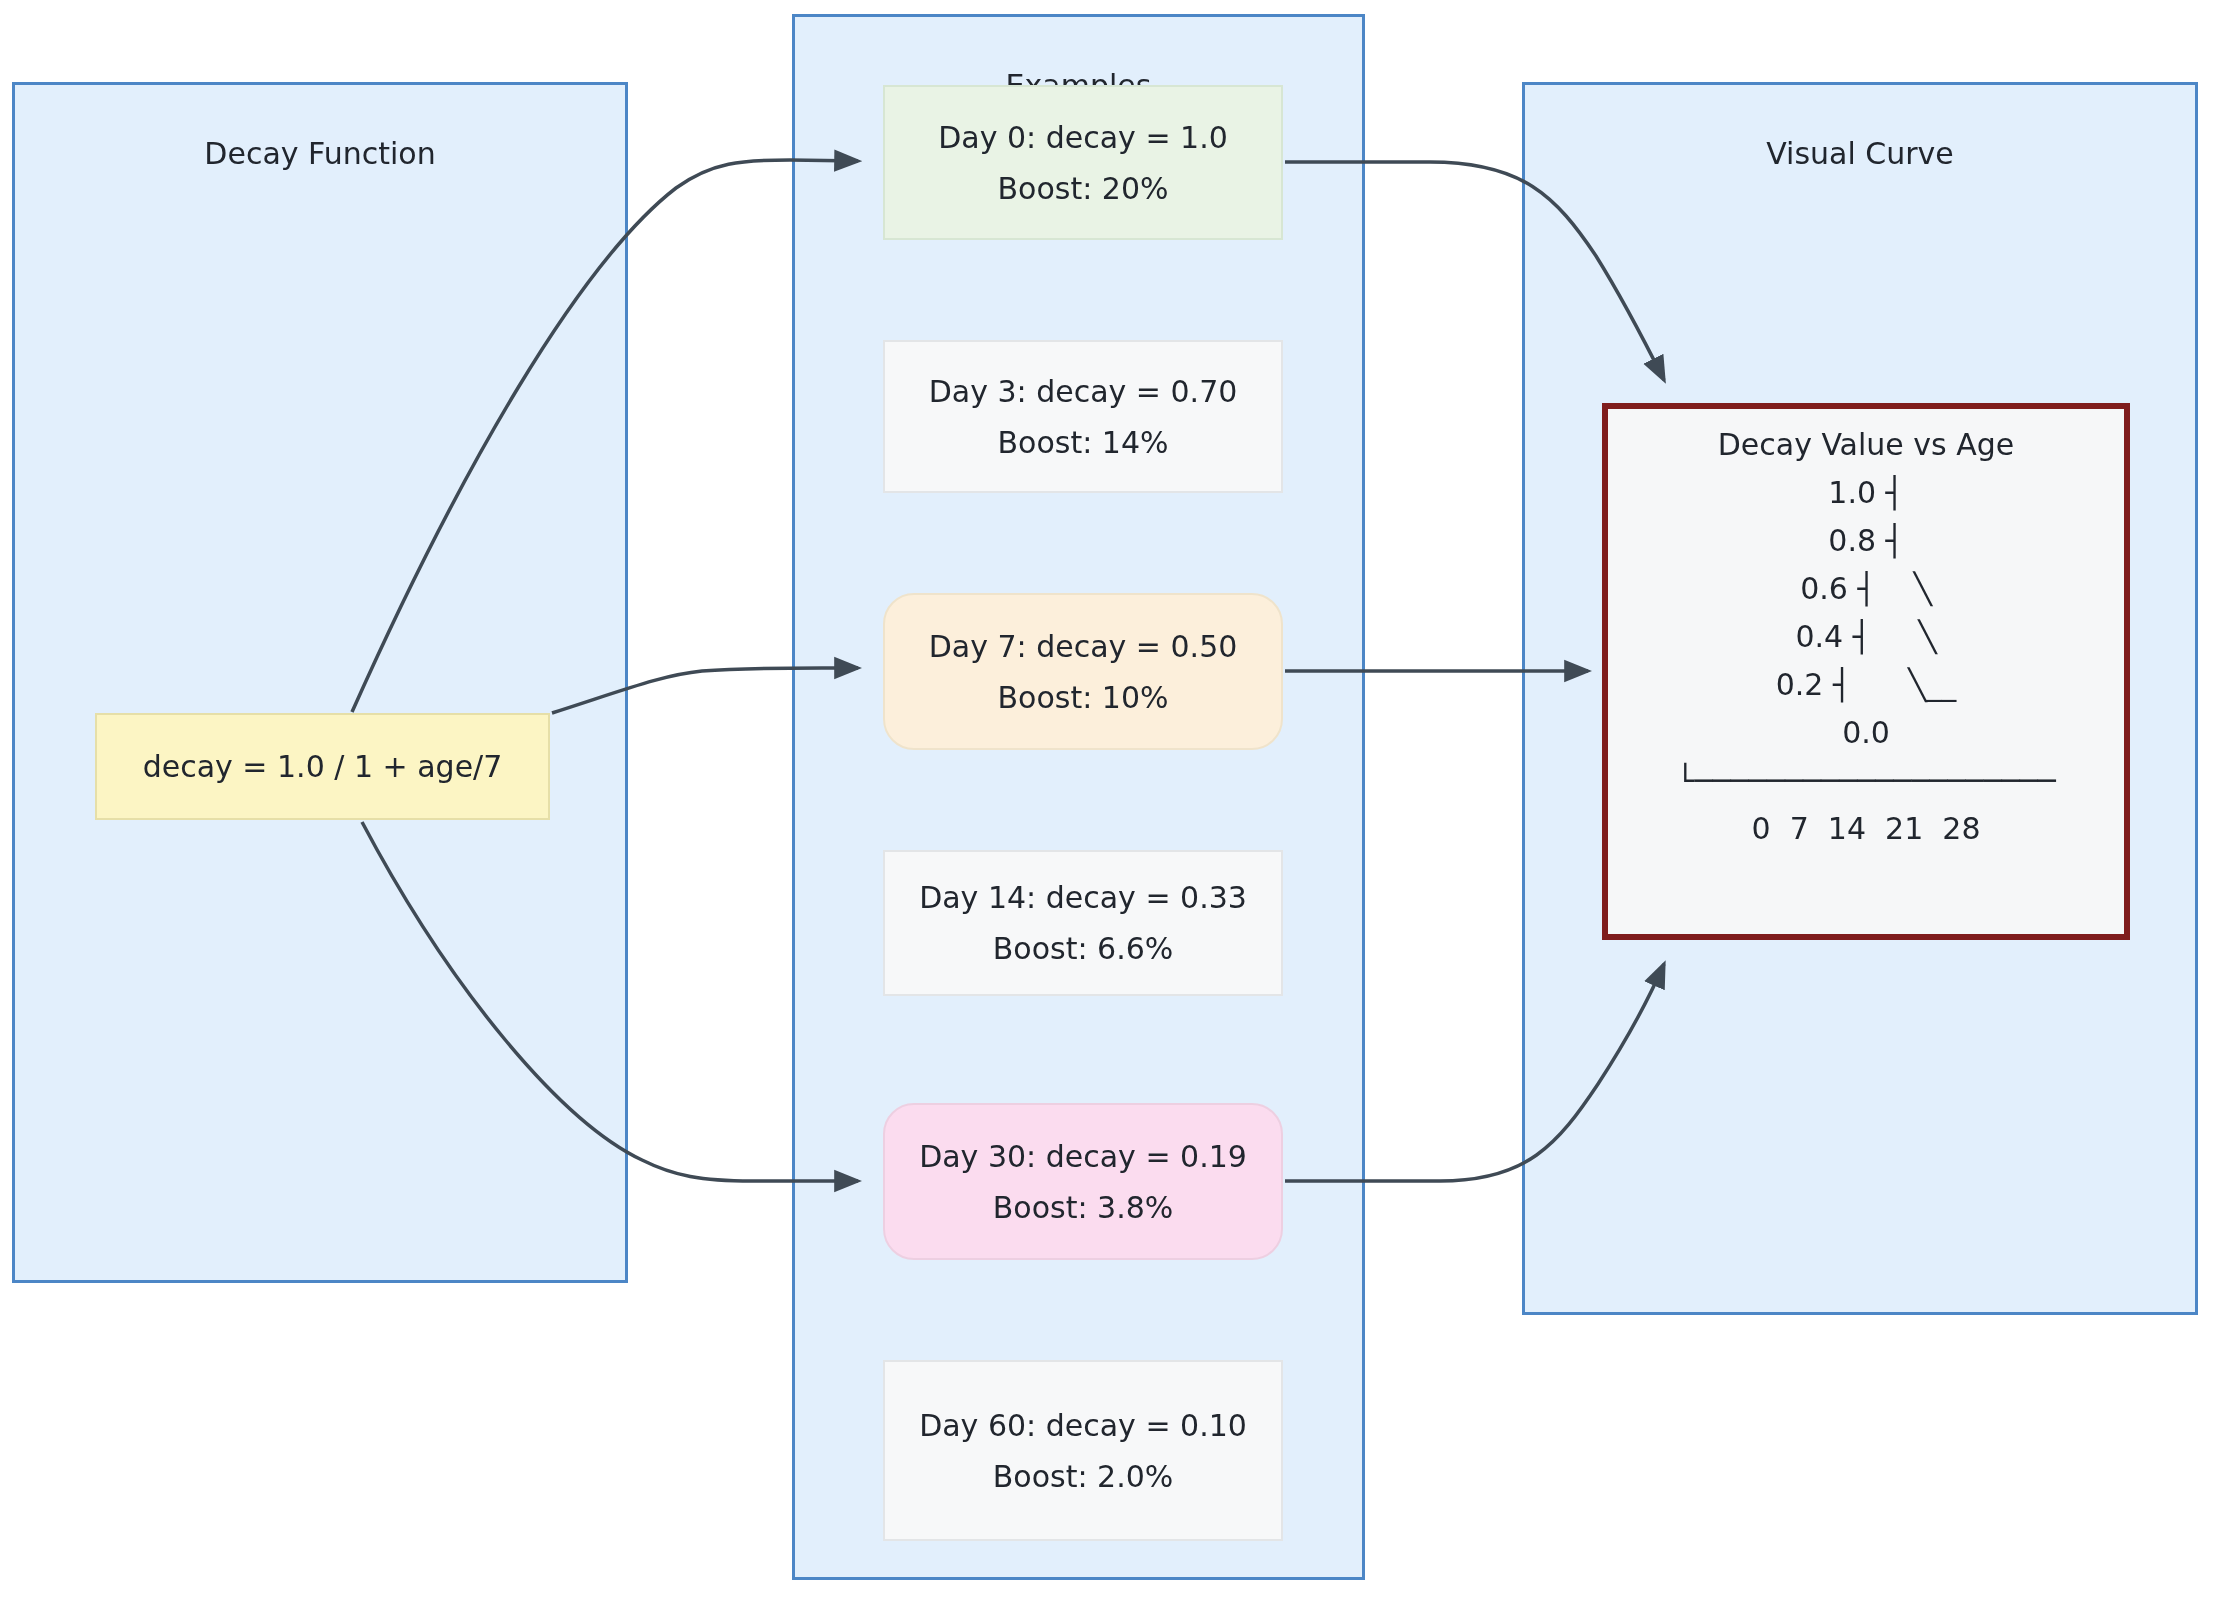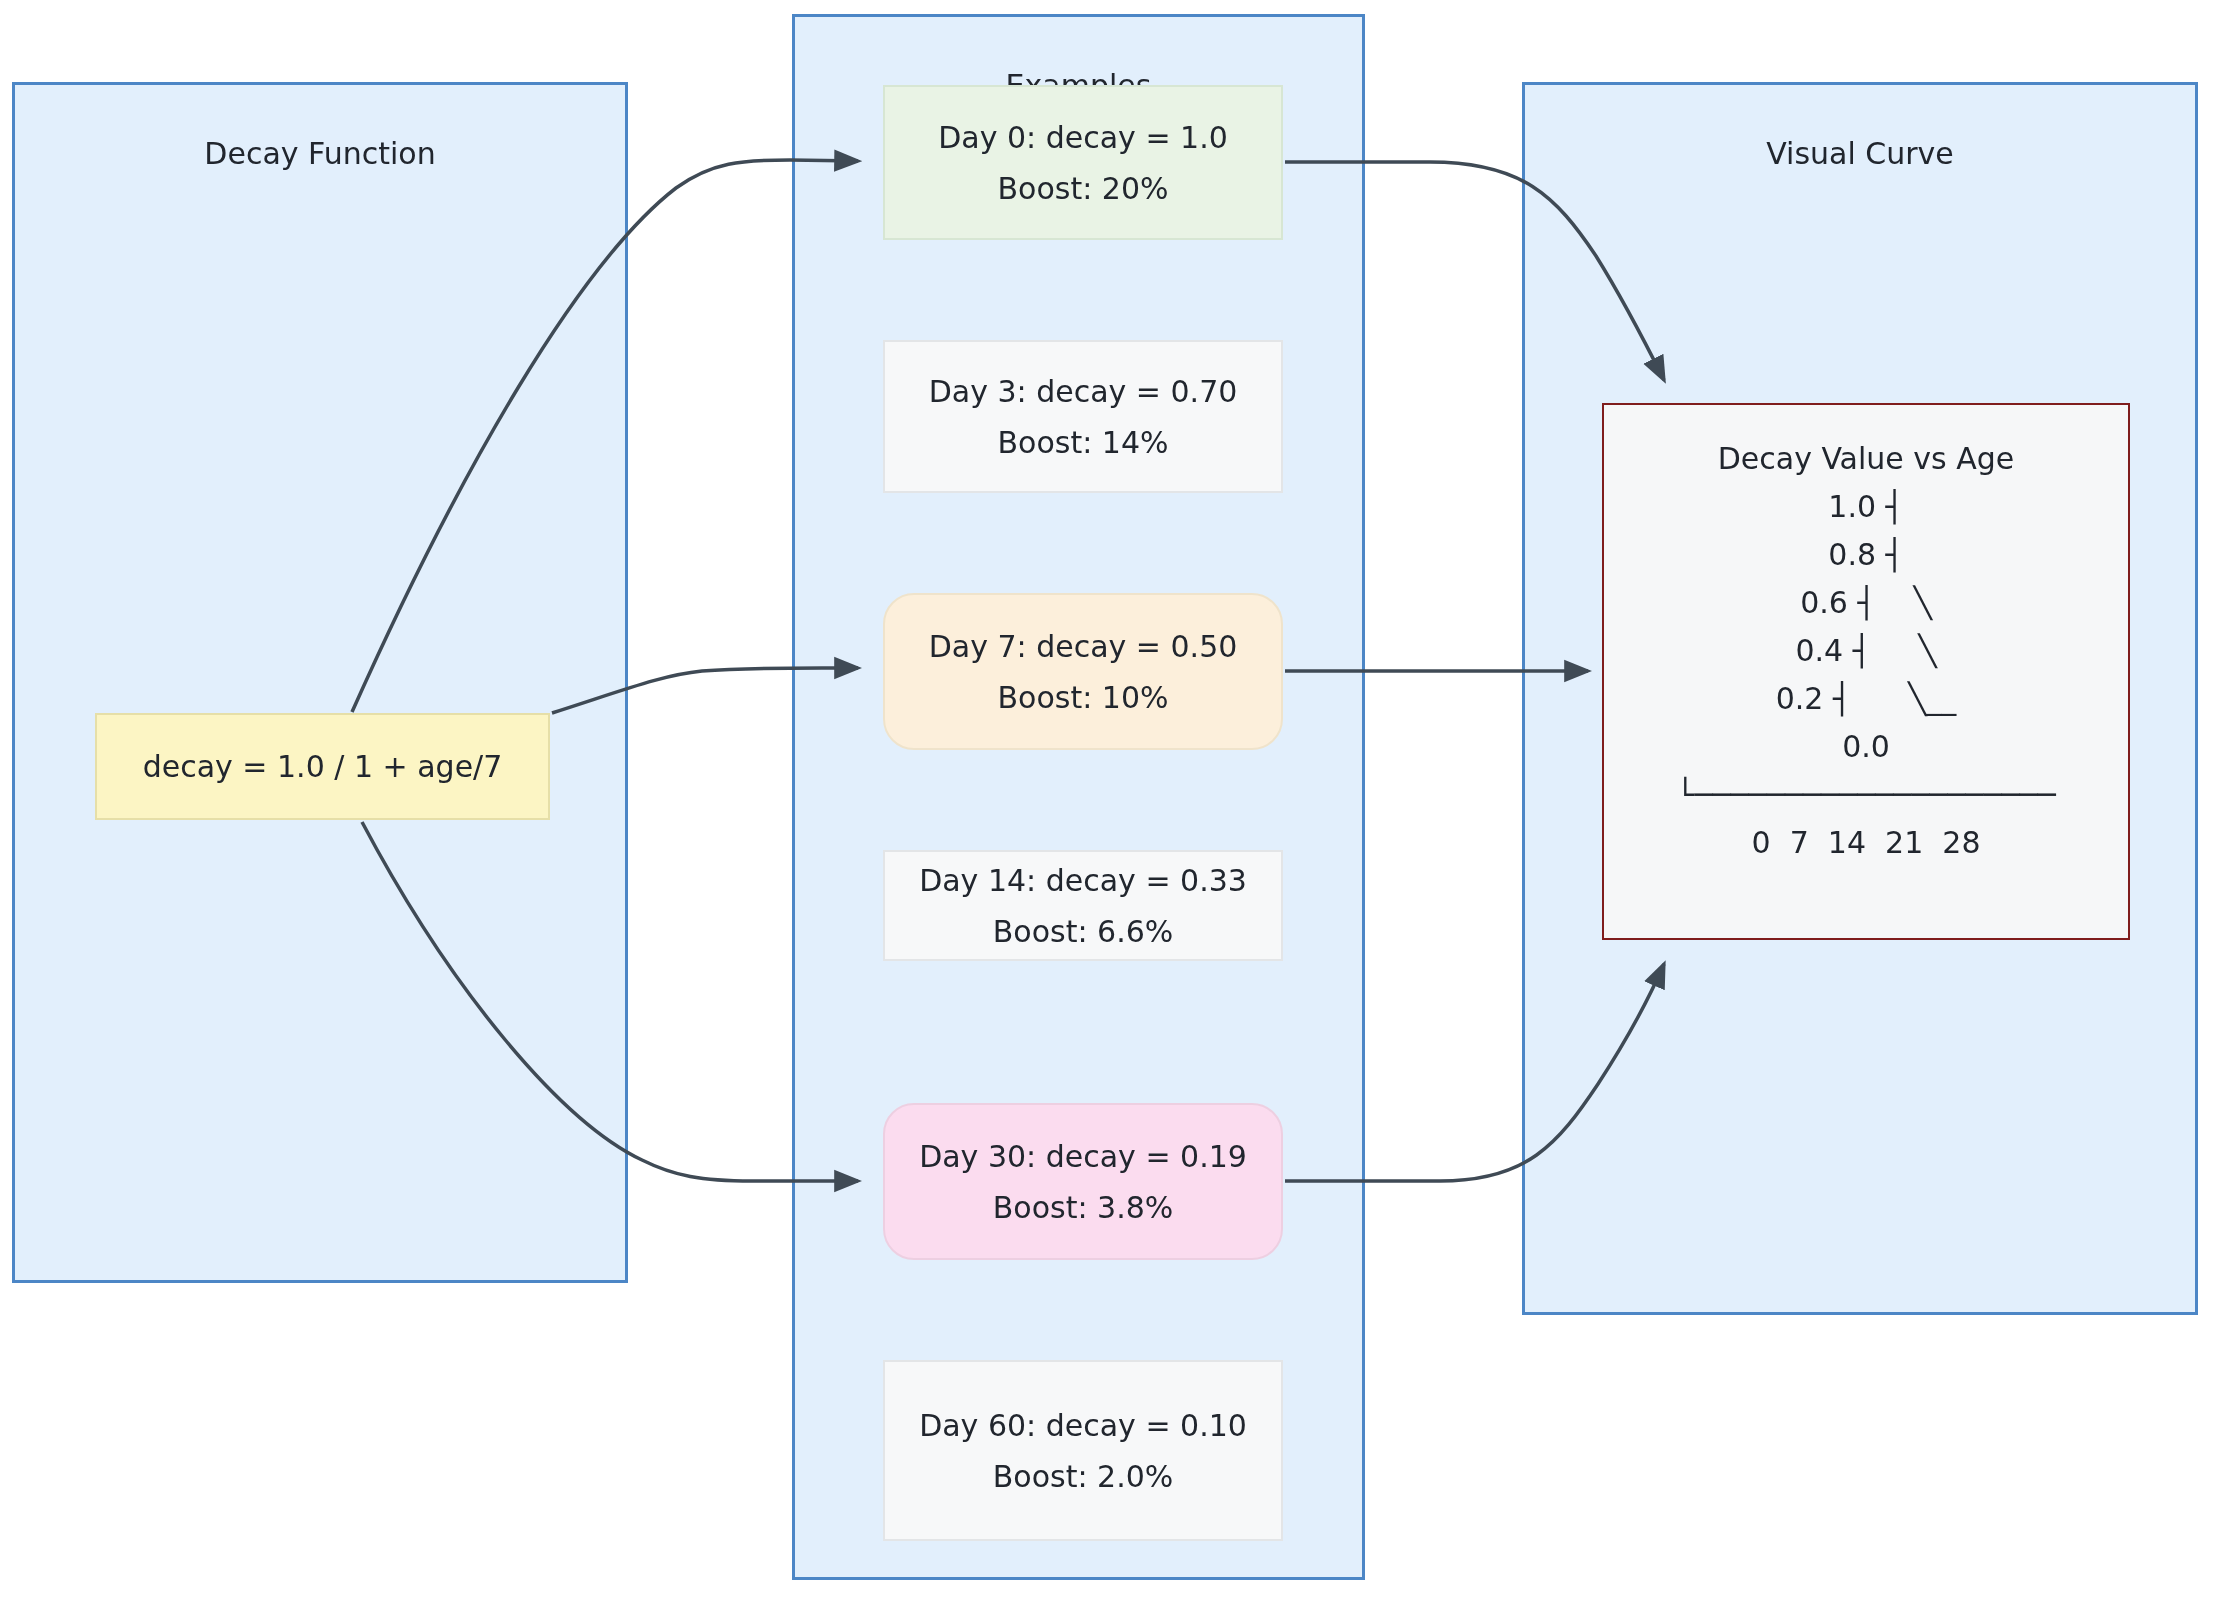--- a/index.html
+++ b/index.html
@@ -42,30 +42,30 @@
   .tone-green {background:#E9F3E5;border-color:#D7E6D3;}
   .tone-gray  {background:#F7F8F9;border-color:#E3E5E7;}
   .tone-orange{background:#FCEFDB;border-color:#EFE3CB;}
   .tone-pink  {background:#FBDCEF;border-color:#EDCFE1;border-radius:31px;}
 
   #n-formula{left:95px; top:713px; width:455px; height:107px;}
   .ex-node{left:883px;width:400px;}
   #n-day0 {top:85px;  height:155px;}
   #n-day3 {top:340px; height:153px;}
   #n-day7 {top:593px; height:157px;border-radius:31px;}
-  #n-day14{top:850px; height:111px;}
+  #n-day14{top:850px; height:146px;}
   #n-day30{top:1103px;height:157px;}
   #n-day60{top:1360px;height:181px;}
 
   #n-chart{
     left:1602px;top:403px;width:528px;height:537px;
-    background:#F6F7F8;border:2px solid #7f1d1d;
+    background:#F6F7F8;border:6px solid #7f1d1d;
     position:absolute;
     box-sizing:border-box;
-    padding-top:30px;
+    padding-top:12px;
   }
   .chart-row{
     display:block;
     text-align:center;
     white-space:pre;
     font-size:30px;
     line-height:48px;
     color:#21262e;
   }
   svg.edges{

